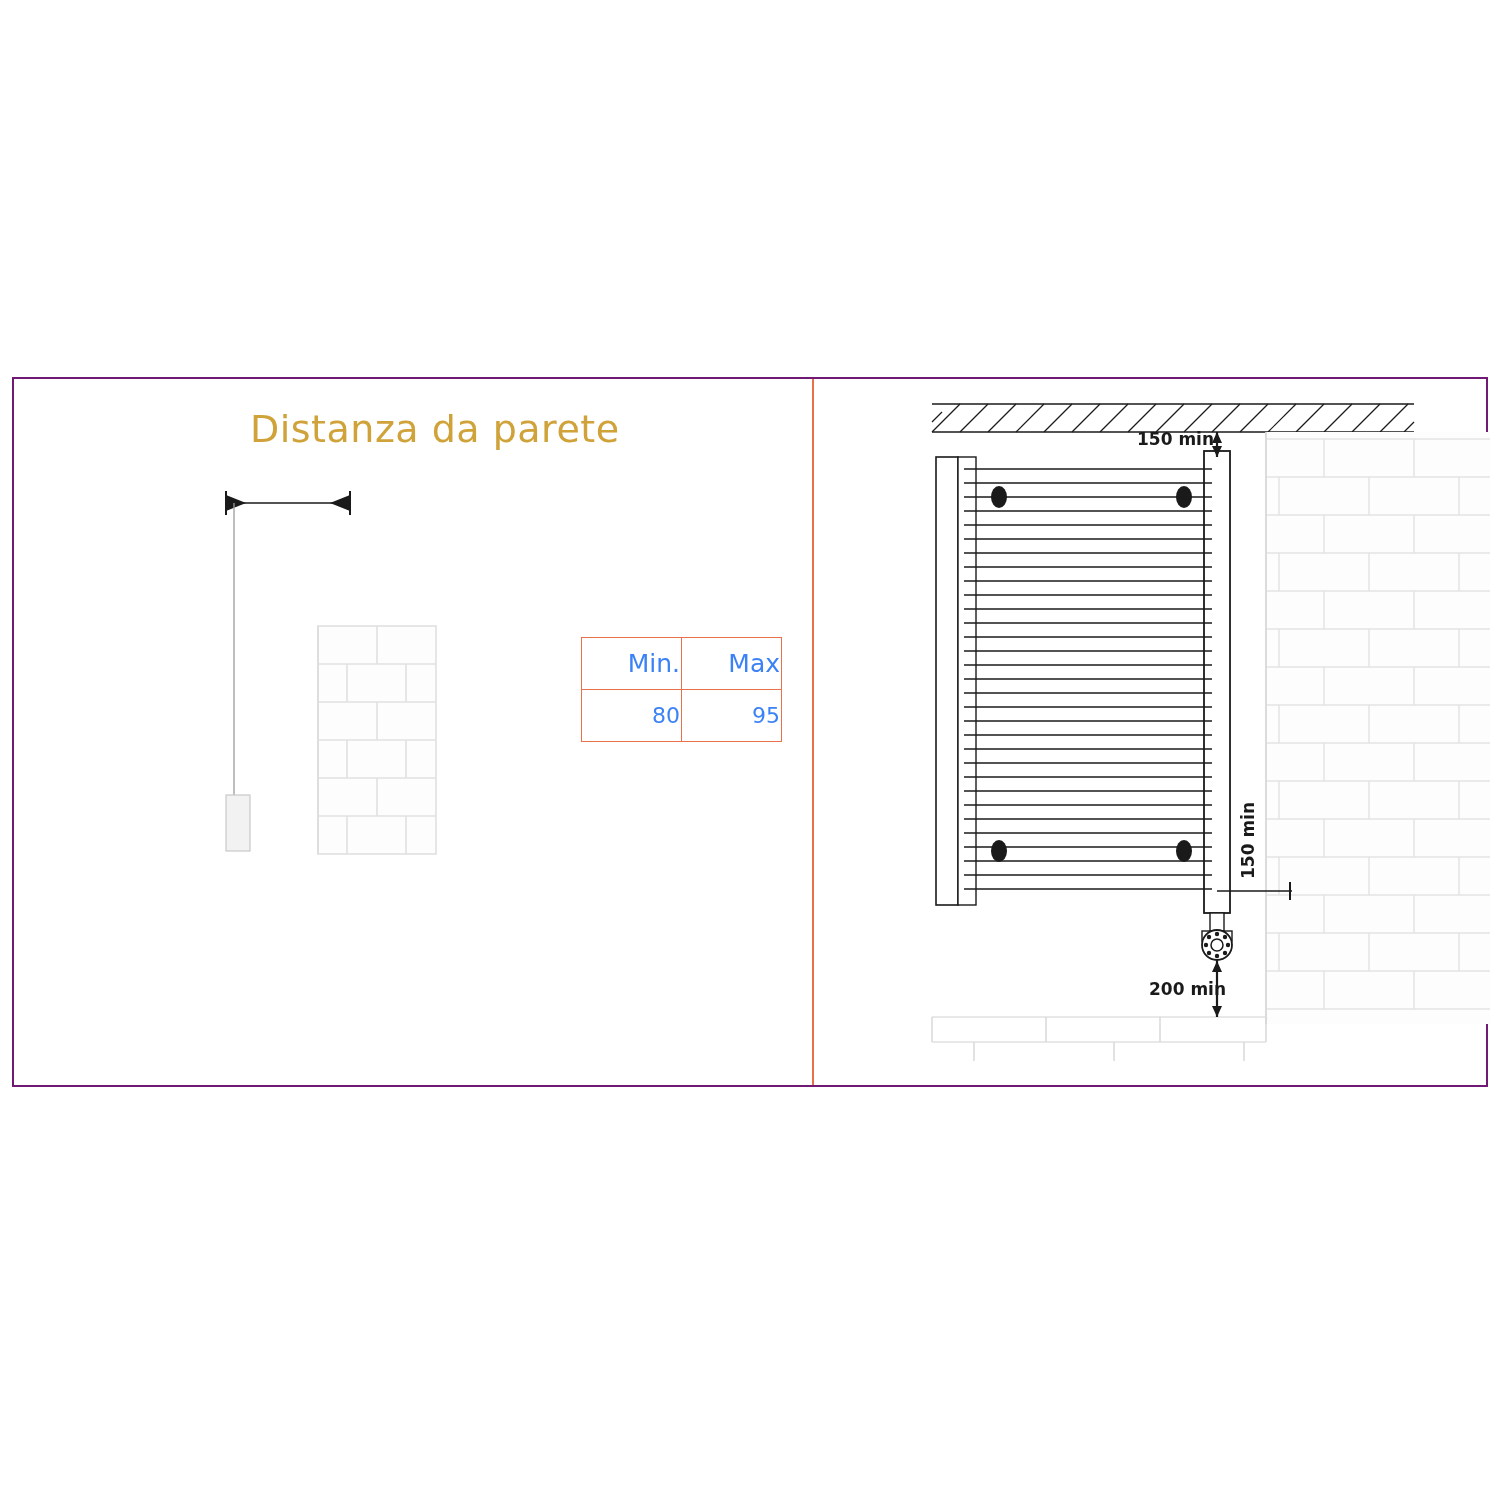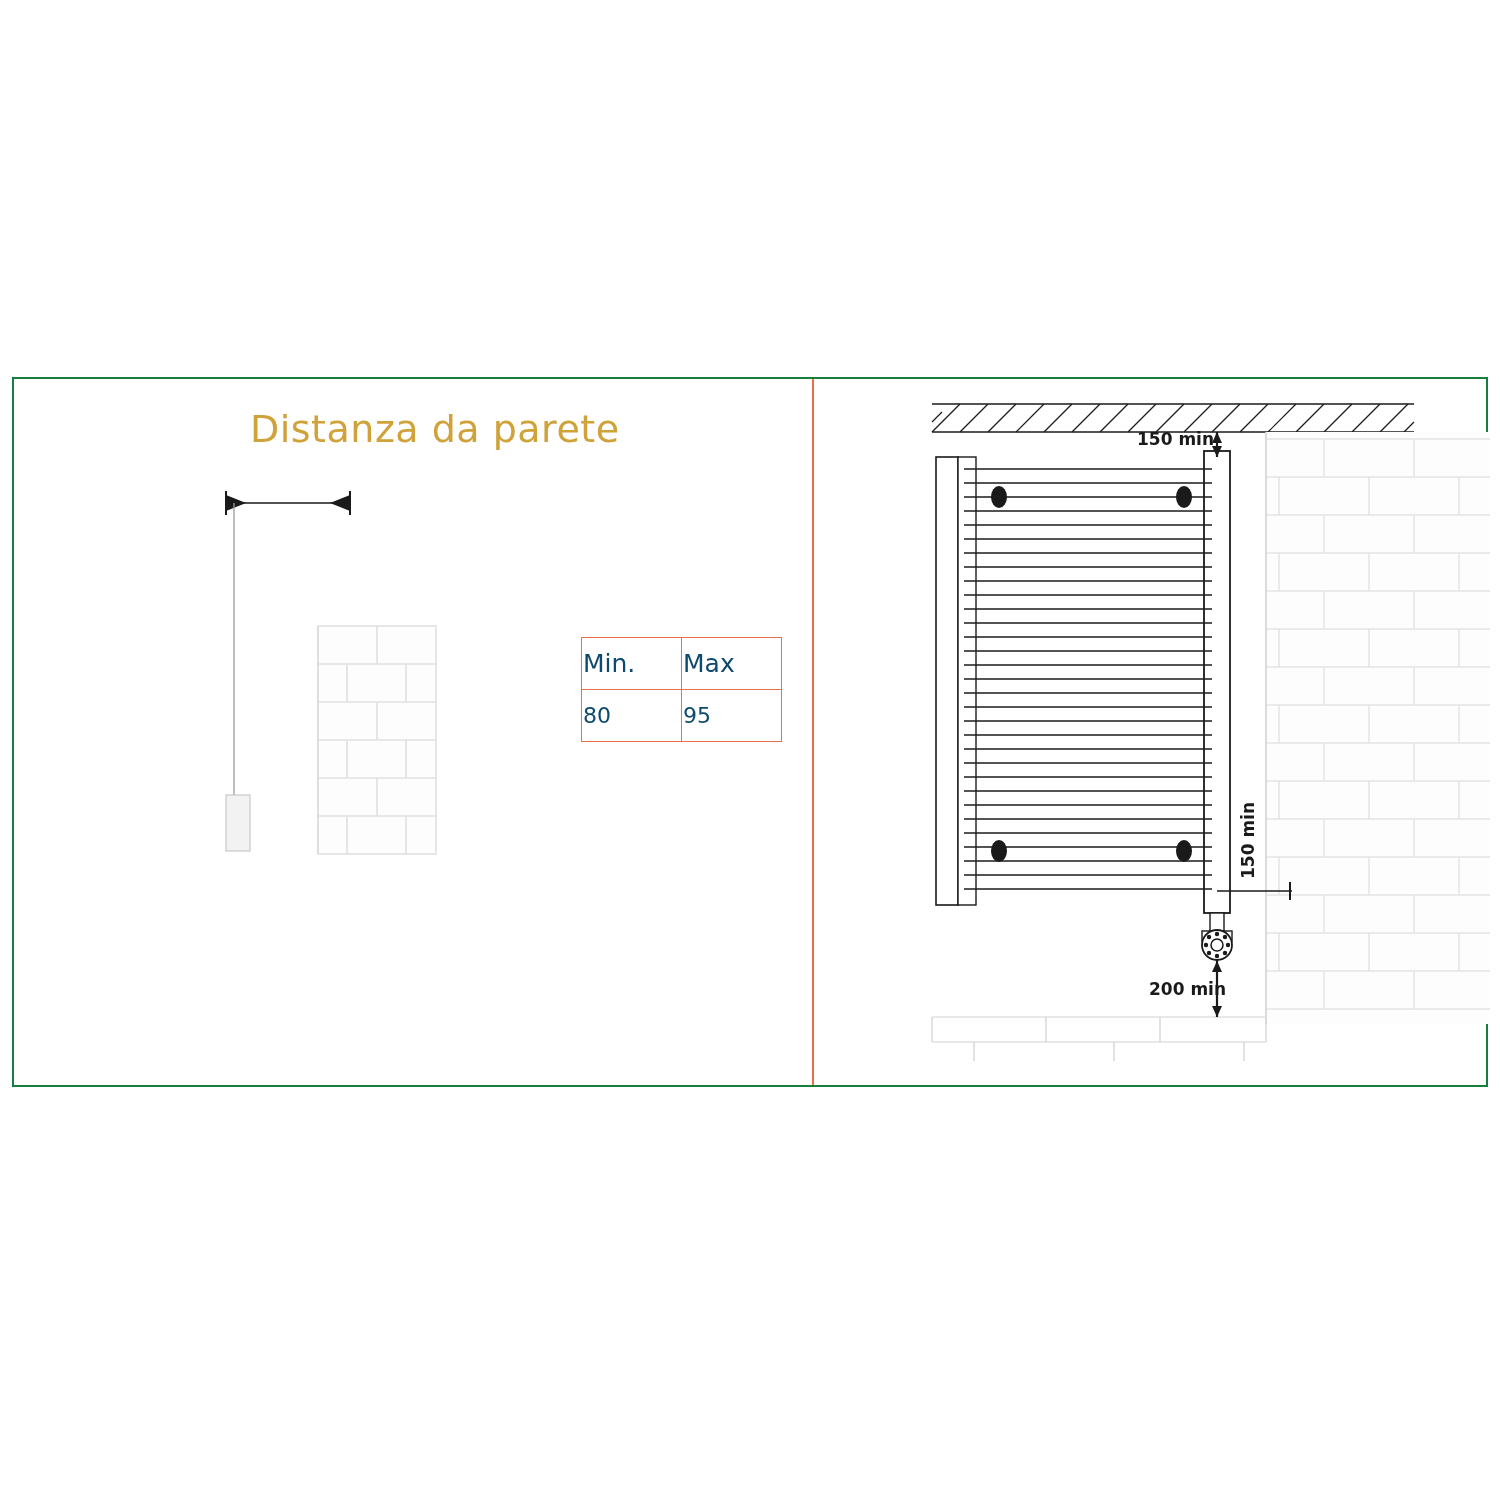--- a/index.html
+++ b/index.html
@@ -14,21 +14,21 @@
     position: relative;
     overflow: hidden;
   }
 
   #sheet {
     position: absolute;
     left: 12px;
     top: 377px;
     width: 1476px;
     height: 710px;
-    border: 2px solid #15803d;
+    border: 2px solid #701a75;
     box-sizing: border-box;
     background: #ffffff;
   }
 
   
   #divider {
     position: absolute;
     left: 798px;
     top: 0px;
     width: 2px;
@@ -60,24 +60,24 @@
   #spec-table {
     position: absolute;
     left: 567px;
     top: 258px;
     border-collapse: collapse;
   }
   #spec-table td {
     border: 1px solid #e8714a;
     width: 97px;
     height: 49px;
-    text-align: left;
+    text-align: right;
     vertical-align: middle;
     font-size: 25px;
-    color: #0c4a6e;
+    color: #3b82f6;
     font-family: "DejaVu Sans", sans-serif;
   }
   #spec-table td.val {
     font-size: 22px;
   }
 
   
   #right-panel {
     position: absolute;
     left: 800px;

